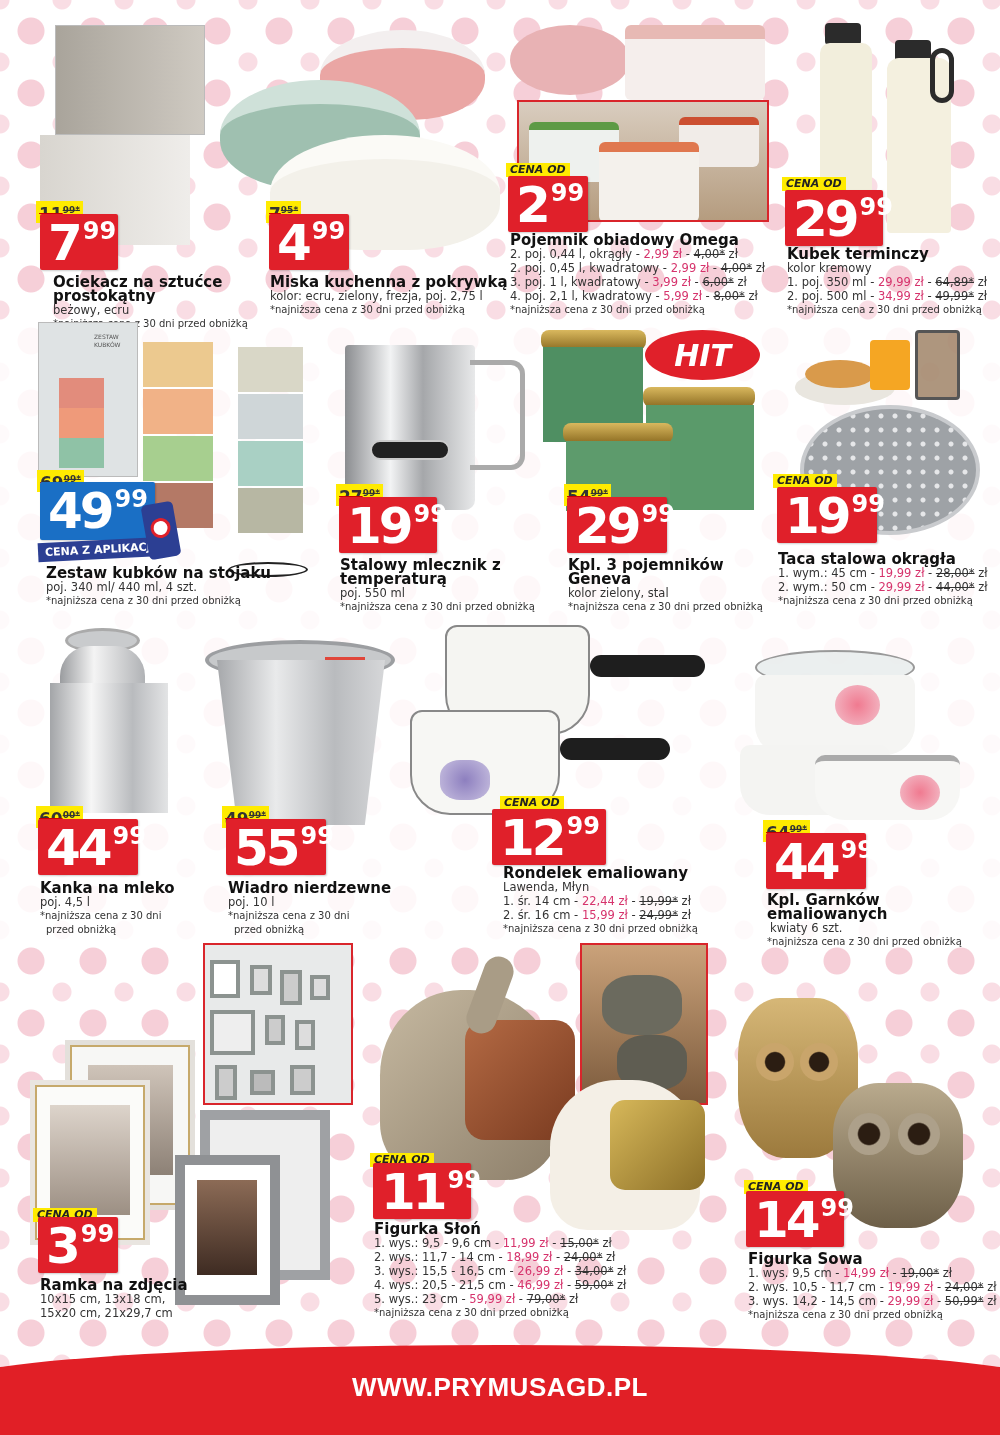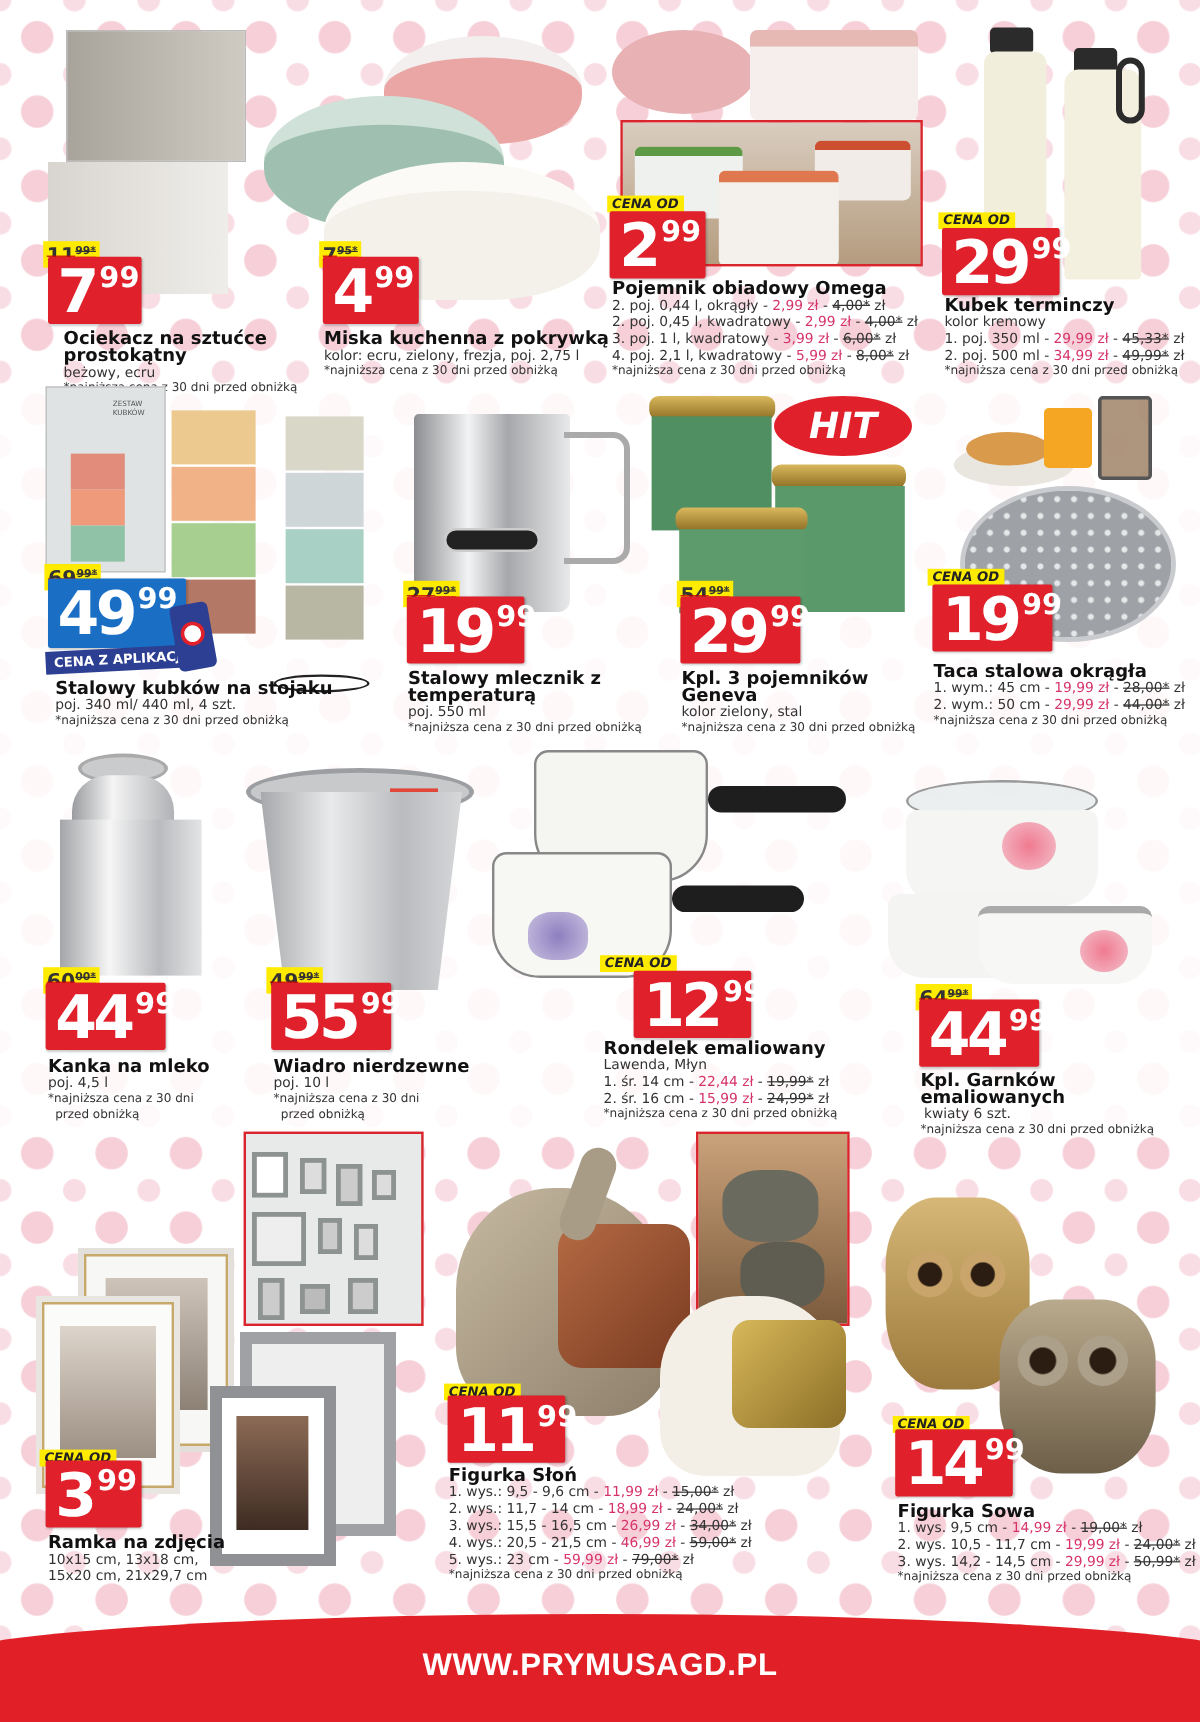--- a/index.html
+++ b/index.html
@@ -161,21 +161,21 @@
   <div style="position:absolute;left:115px;top:30px;width:24px;height:55px;border:5px solid #2b2b2b;border-radius:12px"></div>
 </div>
 <div class="cenaod" style="left:782px;top:177px">CENA OD</div>
 <div class="price" style="left:785px;top:190px;width:98px;height:56px">
     <span class="main">29</span>
     <span class="cents">99</span>
   </div>
 <div class="desc" style="left:787px;top:247px;width:210px">
   <div class="title">Kubek terminczy</div>
   <div>kolor kremowy</div>
-  <div><span>1. poj. 350 ml - </span><span class="red">29,99 zł</span><span> - </span><span class="strike">45,33*</span><span> zł</span></div>
+  <div><span>1. poj. 350 ml - </span><span class="red">29,99 zł</span><span> - </span><span class="strike">64,89*</span><span> zł</span></div>
   <div><span>2. poj. 500 ml - </span><span class="red">34,99 zł</span><span> - </span><span class="strike">49,99*</span><span> zł</span></div>
   <div class="note">*najniższa cena z 30 dni przed obniżką</div>
 </div>
 
 <div class="pic" style="left:38px;top:322px;width:285px;height:260px;">
   <div style="position:absolute;left:0;top:0;width:100px;height:155px;background:#dfe3e4;border:1px solid #bbb">
     <div style="position:absolute;left:55px;top:10px;font-size:6px;color:#555;line-height:8px"><span>ZESTAW</span><br><span>KUBKÓW</span></div>
     <div style="position:absolute;left:20px;top:55px;width:45px;height:30px;background:#e28c7c"></div>
     <div style="position:absolute;left:20px;top:85px;width:45px;height:30px;background:#ef9a7a"></div>
     <div style="position:absolute;left:20px;top:115px;width:45px;height:30px;background:#8fc2a6"></div>
@@ -193,21 +193,21 @@
 <div class="oldprice" style="left:37px;top:470px"><span>69</span><sup>99</sup><sup>*</sup></div>
 <div class="price blue" style="left:40px;top:482px;width:115px;height:58px">
     <span class="main">49</span>
     <span class="cents">99</span>
   </div>
 <div class="applabel" style="left:38px;top:540px">CENA Z APLIKACJĄ</div>
 <div class="abs" style="left:145px;top:503px;width:32px;height:55px;background:#2c3f93;border-radius:5px;transform:rotate(-10deg)">
   <div style="position:absolute;left:6px;top:15px;width:20px;height:20px;background:#fff;border-radius:50%;border:3px solid #e0202a"></div>
 </div>
 <div class="desc" style="left:46px;top:566px;width:240px">
-  <div class="title">Stalowy kubków na stojaku</div>
+  <div class="title">Zestaw kubków na stojaku</div>
   <div>poj. 340 ml/ 440 ml, 4 szt.</div>
   <div class="note">*najniższa cena z 30 dni przed obniżką</div>
 </div>
 
 <div class="pic" style="left:340px;top:340px;width:190px;height:170px;">
   <div style="position:absolute;left:5px;top:5px;width:130px;height:165px;background:linear-gradient(90deg,#8b8d90,#f2f3f4 35%,#a5a7aa 60%,#e8e9ea);border-radius:4px 4px 10px 10px"></div>
   <div style="position:absolute;left:130px;top:20px;width:55px;height:110px;border:5px solid #aaa;border-left:none;border-radius:0 14px 14px 0"></div>
   <div style="position:absolute;left:30px;top:100px;width:80px;height:20px;background:#222;border-radius:10px;border:2px solid #ccc"></div>
 </div>
 <div class="oldprice" style="left:336px;top:484px"><span>27</span><sup>99</sup><sup>*</sup></div>
@@ -295,21 +295,21 @@
 </div>
 
 <div class="pic" style="left:405px;top:620px;width:310px;height:195px;">
   <div style="position:absolute;left:40px;top:5px;width:145px;height:110px;background:#f5f5f2;border-radius:12px 12px 40px 40px;border:2px solid #888"></div>
   <div style="position:absolute;left:185px;top:35px;width:115px;height:22px;background:#1e1e1e;border-radius:12px"></div>
   <div style="position:absolute;left:5px;top:90px;width:150px;height:105px;background:#f7f7f4;border-radius:12px 12px 40px 40px;border:2px solid #888"></div>
   <div style="position:absolute;left:155px;top:118px;width:110px;height:22px;background:#1e1e1e;border-radius:12px"></div>
   <div style="position:absolute;left:35px;top:140px;width:50px;height:40px;background:radial-gradient(circle,#8d7fbf,#c8c0e0);border-radius:40%"></div>
 </div>
 <div class="cenaod" style="left:500px;top:796px">CENA OD</div>
-<div class="price" style="left:528px;top:809px;width:98px;height:56px">
+<div class="price" style="left:492px;top:809px;width:114px;height:56px">
     <span class="main">12</span>
     <span class="cents">99</span>
   </div>
 <div class="desc" style="left:503px;top:866px;width:230px">
   <div class="title">Rondelek emaliowany</div>
   <div>Lawenda, Młyn</div>
   <div><span>1. śr. 14 cm - </span><span class="red">22,44 zł</span><span> - </span><span class="strike">19,99*</span><span> zł</span></div>
   <div><span>2. śr. 16 cm - </span><span class="red">15,99 zł</span><span> - </span><span class="strike">24,99*</span><span> zł</span></div>
   <div class="note">*najniższa cena z 30 dni przed obniżką</div>
 </div>

